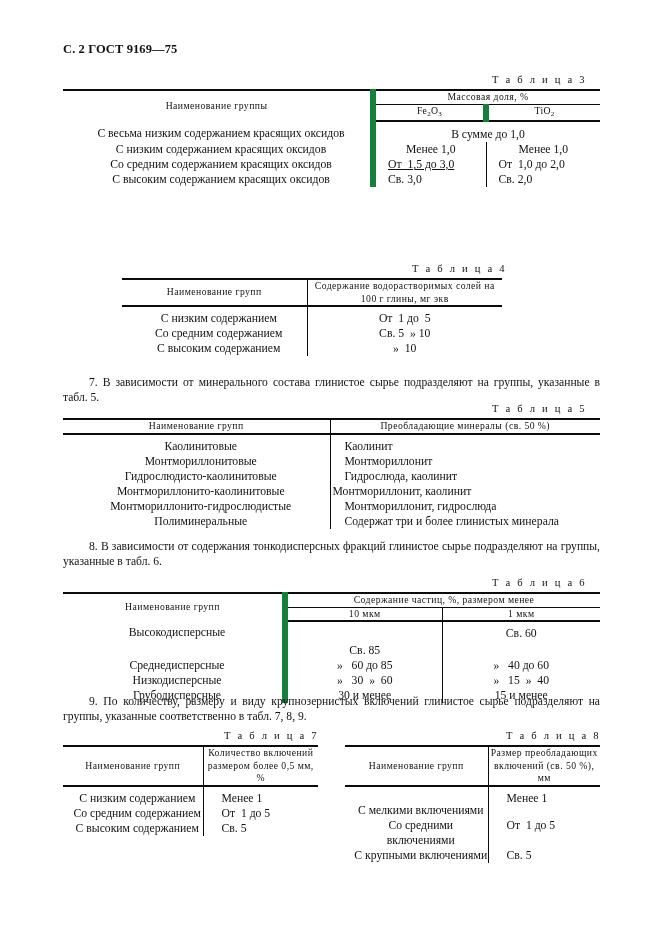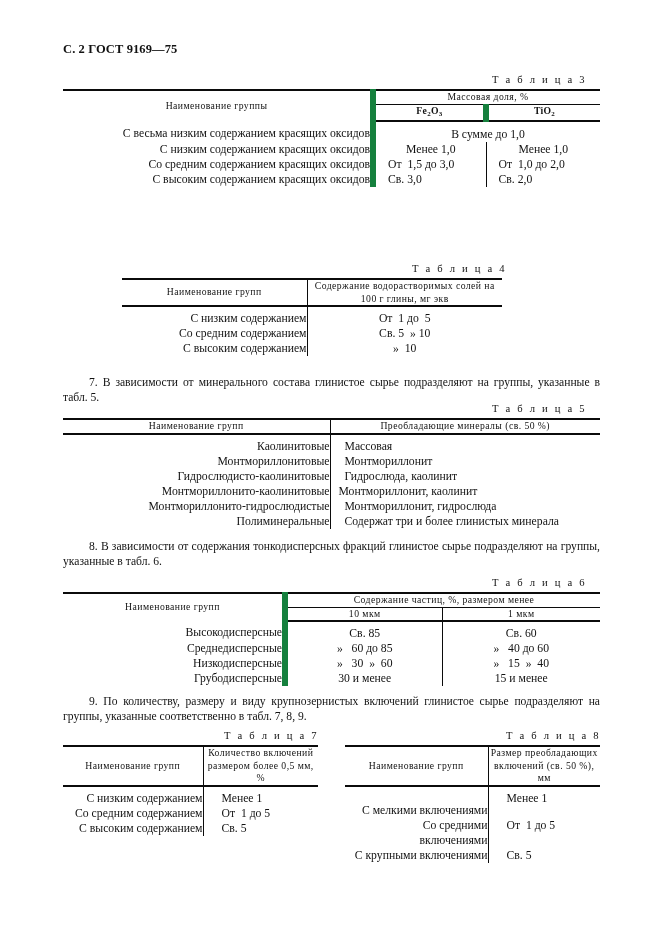--- a/index.html
+++ b/index.html
@@ -85,25 +85,25 @@
     font-size: 9.7px;
     letter-spacing: 0.45px;
     line-height: 12.6px;
     padding: 6px 5px 6px 5px;
   }
   .bcell {
     font-size: 11.7px;
     line-height: 15.0px;
     padding: 3px 0 3px 0;
   }
-  .bcell.L  { text-align: right;   padding-left: 9px; }
+  .bcell.L  { text-align: center;   padding-left: 9px; }
   .bcell.C  { text-align: center; }
 
   .sub { font-size: 0.72em; vertical-align: -0.28em; }
-  .formula { font-weight: bold; letter-spacing: 0.3px; }
+  .formula { font-weight: normal; letter-spacing: 0.3px; }
 
   .numcol { white-space: pre; }
 </style>
 </head>
 <body>
 
 <div class="page">
 
   <div class="runhead">С. 2 ГОСТ 9169—75</div>
 
@@ -133,21 +133,21 @@
         <td class="bcell L" style="padding-top:5px;">С весьма низким содержанием красящих оксидов</td>
         <td class="bcell C vdiv2" colspan="2" style="padding-top:5px;">В сумме до 1,0</td>
       </tr>
       <tr>
         <td class="bcell L">С низким содержанием красящих оксидов</td>
         <td class="bcell C vdiv2">Менее 1,0</td>
         <td class="bcell C vdiv">Менее 1,0</td>
       </tr>
       <tr>
         <td class="bcell L">Со средним содержанием красящих оксидов</td>
-        <td class="bcell vdiv2 numcol" style="padding-left:12px;">От  1,5 до 3,0</td>
+        <td class="bcell vdiv2 numcol" style="padding-left:12px;text-decoration:underline;">От  1,5 до 3,0</td>
         <td class="bcell vdiv numcol" style="padding-left:12px;">От  1,0 до 2,0</td>
       </tr>
       <tr>
         <td class="bcell L">С высоким содержанием красящих оксидов</td>
         <td class="bcell vdiv2 numcol" style="padding-left:12px;">Св. 3,0</td>
         <td class="bcell vdiv numcol" style="padding-left:12px;">Св. 2,0</td>
       </tr>
     </tbody>
   </table>
 
@@ -192,33 +192,33 @@
       <col style="width:267px;">
       <col style="width:270px;">
     </colgroup>
     <tbody>
       <tr>
         <td class="hcell rule-top rule-head">Наименование групп</td>
         <td class="hcell rule-top rule-head vdiv">Преобладающие минералы (св. 50 %)</td>
       </tr>
       <tr>
         <td class="bcell L" style="padding-top:4px;">Каолинитовые</td>
-        <td class="bcell vdiv" style="padding-top:4px; padding-left:14px;">Массовая</td>
+        <td class="bcell vdiv" style="padding-top:4px; padding-left:14px;">Каолинит</td>
       </tr>
       <tr>
         <td class="bcell L">Монтмориллонитовые</td>
         <td class="bcell vdiv" style="padding-left:14px;">Монтмориллонит</td>
       </tr>
       <tr>
         <td class="bcell L">Гидрослюдисто-каолинитовые</td>
         <td class="bcell vdiv" style="padding-left:14px;">Гидрослюда, каолинит</td>
       </tr>
       <tr>
         <td class="bcell L">Монтмориллонито-каолинитовые</td>
-        <td class="bcell vdiv" style="padding-left:8px;">Монтмориллонит, каолинит</td>
+        <td class="bcell vdiv" style="padding-left:2px;">Монтмориллонит, каолинит</td>
       </tr>
       <tr>
         <td class="bcell L">Монтмориллонито-гидрослюдистые</td>
         <td class="bcell vdiv" style="padding-left:14px;">Монтмориллонит, гидрослюда</td>
       </tr>
       <tr>
         <td class="bcell L">Полиминеральные</td>
         <td class="bcell vdiv" style="padding-left:14px;">Содержат три и более глинистых минерала</td>
       </tr>
     </tbody>
@@ -239,21 +239,21 @@
         <td class="hcell rule-top" rowspan="2" style="vertical-align:middle;">Наименование групп</td>
         <td class="hcell rule-top rule-sub vdiv2" colspan="2">Содержание частиц, %, размером менее</td>
       </tr>
       <tr>
         <td class="hcell rule-head vdiv2">10 мкм</td>
         <td class="hcell rule-head vdiv">1 мкм</td>
       </tr>
 
       <tr>
         <td class="bcell L" style="padding-top:4px;">Высокодисперсные</td>
-        <td class="bcell C vdiv2 numcol" style="padding-top:4px;">Св. 85</td>
+        <td class="bcell C vdiv2 numcol" style="padding-top:21px;">Св. 85</td>
         <td class="bcell C vdiv numcol" style="padding-top:4px;">Св. 60</td>
       </tr>
       <tr>
         <td class="bcell L">Среднедисперсные</td>
         <td class="bcell C vdiv2 numcol">»   60 до 85</td>
         <td class="bcell C vdiv numcol">»   40 до 60</td>
       </tr>
       <tr>
         <td class="bcell L">Низкодисперсные</td>
         <td class="bcell C vdiv2 numcol">»   30  »  60</td>

